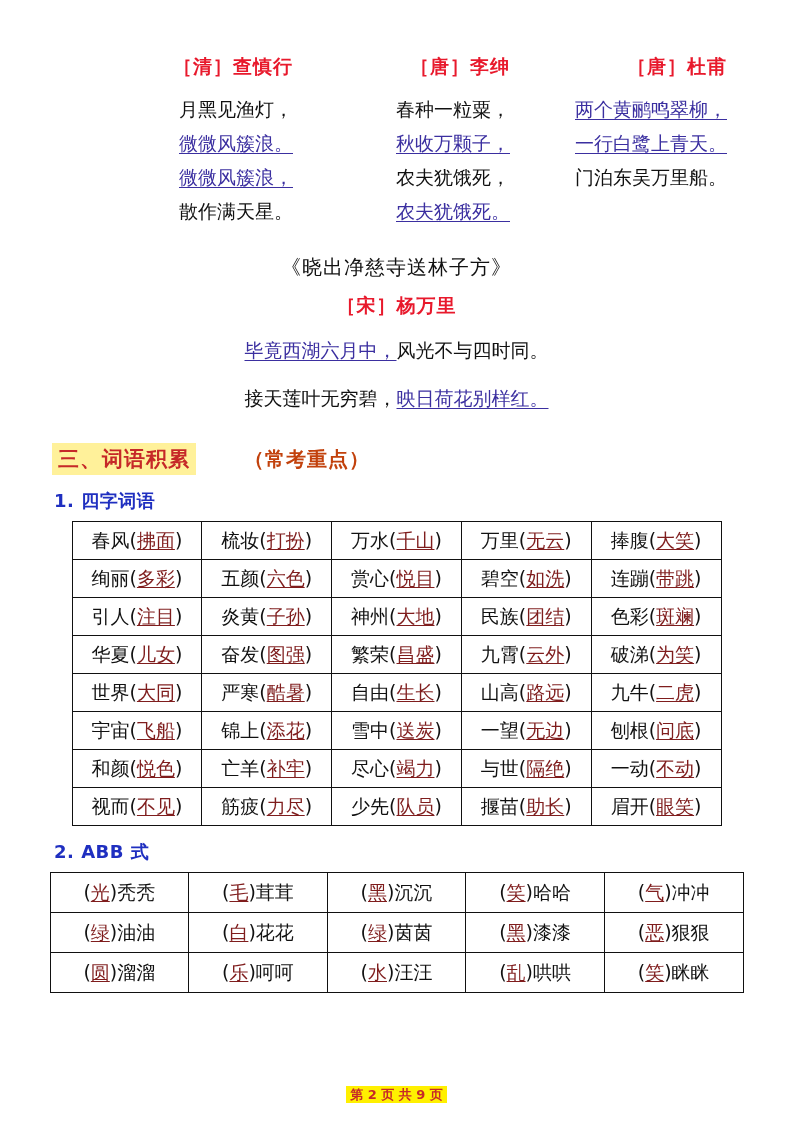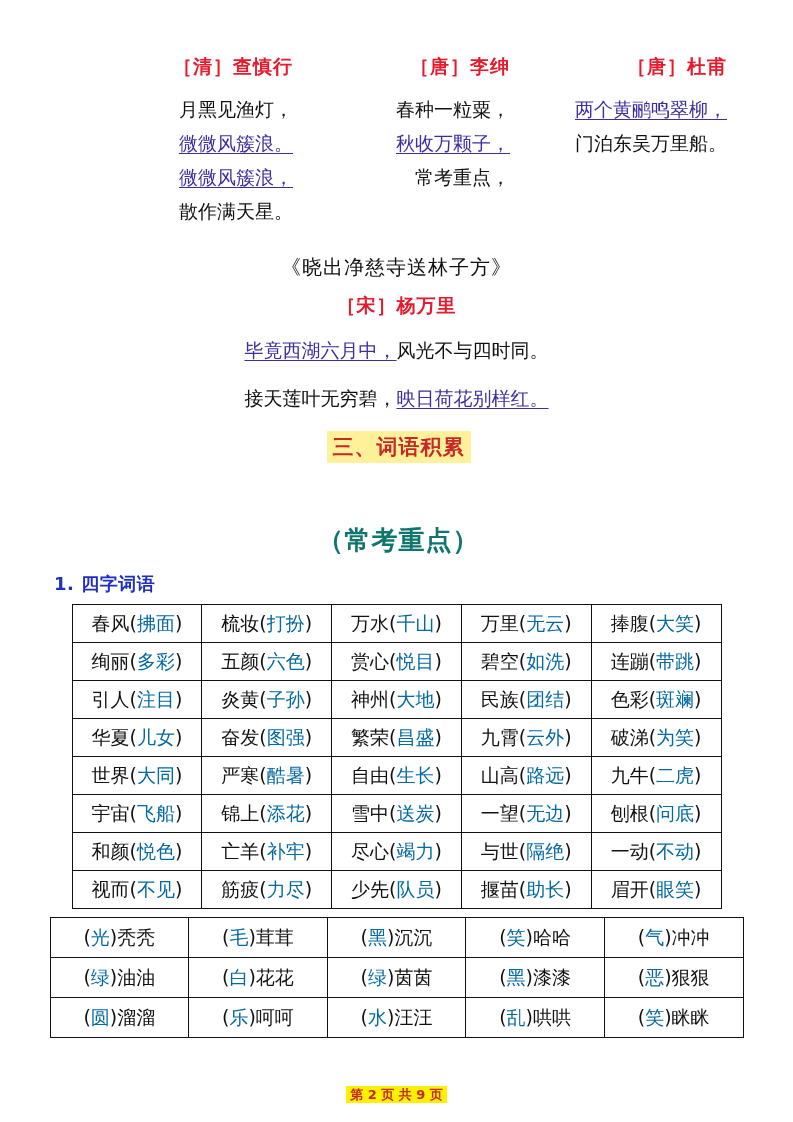--- a/index.html
+++ b/index.html
@@ -80,39 +80,38 @@
     color: #3b2fa0;
     text-decoration: underline;
     text-underline-offset: 3px;
   }
   .seg-p {
     color: #111111;
   }
 
   
   .sec-head {
-    margin-top: 16px;
+    margin-top: 28px;
     display: flex;
     align-items: center;
-    gap: 60px;
+    gap: 48px;
     padding-left: 4px;
-    flex-direction: column;
   }
   .sec-title {
     background: #fff19a;
     color: #c62828;
     font-weight: bold;
     font-size: 21px;
     padding: 2px 6px;
     letter-spacing: 1px;
   }
   .sec-note {
-    color: #0f766e;
-    font-weight: bold;
-    font-size: 26px;
+    color: #c2410c;
+    font-weight: bold;
+    font-size: 20px;
     letter-spacing: 1px;
   }
 
   .sub-head {
     margin-top: 14px;
     color: #1f2fc0;
     font-weight: bold;
     font-size: 18px;
     padding-left: 6px;
     letter-spacing: 0.5px;
@@ -128,21 +127,22 @@
   table.words td {
     border: 1px solid #111111;
     height: 37px;
     text-align: center;
     font-size: 19px;
     color: #111111;
     padding: 0;
     white-space: nowrap;
   }
   .hl {
-    color: #0369a1;
+    color: #7f1d1d;
+    text-decoration: underline;
     text-underline-offset: 2px;
   }
   .paren { color: #111111; }
 
   table.abb {
     border-collapse: collapse;
     margin: 8px auto 16px auto;
     width: 694px;
     table-layout: fixed;
   }
@@ -182,25 +182,27 @@
       <div class="poem-author">［清］查慎行</div>
       <div class="poem-line">月黑见渔灯，</div>
       <div class="poem-line u">微微风簇浪。</div>
       <div class="poem-line u">微微风簇浪，</div>
       <div class="poem-line">散作满天星。</div>
     </div>
     <div class="poem-col">
       <div class="poem-author">［唐］李绅</div>
       <div class="poem-line">春种一粒粟，</div>
       <div class="poem-line u">秋收万颗子，</div>
-      <div class="poem-line">常考重点，</div>
+      <div class="poem-line">农夫犹饿死，</div>
+      <div class="poem-line u">农夫犹饿死。</div>
     </div>
     <div class="poem-col">
       <div class="poem-author">［唐］杜甫</div>
       <div class="poem-line u">两个黄鹂鸣翠柳，</div>
+      <div class="poem-line u">一行白鹭上青天。</div>
       <div class="poem-line">门泊东吴万里船。</div>
     </div>
   </div>
 
   <div class="poem-single">
     <div class="poem-title">《晓出净慈寺送林子方》</div>
     <div class="poem-single-author">［宋］杨万里</div>
     <div class="poem-couplet">
       <span class="seg-u">毕竟西湖六月中，</span><span class="seg-p">风光不与四时同。</span>
     </div>
@@ -270,20 +272,21 @@
         <tr>
           <td><span>视而</span><span class="paren">(</span><span class="hl">不见</span><span class="paren">)</span></td>
           <td><span>筋疲</span><span class="paren">(</span><span class="hl">力尽</span><span class="paren">)</span></td>
           <td><span>少先</span><span class="paren">(</span><span class="hl">队员</span><span class="paren">)</span></td>
           <td><span>揠苗</span><span class="paren">(</span><span class="hl">助长</span><span class="paren">)</span></td>
           <td><span>眉开</span><span class="paren">(</span><span class="hl">眼笑</span><span class="paren">)</span></td>
         </tr>
       </tbody>
   </table>
 
+  <div class="sub-head">2. ABB 式</div>
 
   <table class="abb">
     <tbody id="abb-body">
         <tr>
           <td><span class="paren">(</span><span class="hl">光</span><span class="paren">)</span><span>秃秃</span></td>
           <td><span class="paren">(</span><span class="hl">毛</span><span class="paren">)</span><span>茸茸</span></td>
           <td><span class="paren">(</span><span class="hl">黑</span><span class="paren">)</span><span>沉沉</span></td>
           <td><span class="paren">(</span><span class="hl">笑</span><span class="paren">)</span><span>哈哈</span></td>
           <td><span class="paren">(</span><span class="hl">气</span><span class="paren">)</span><span>冲冲</span></td>
         </tr>

